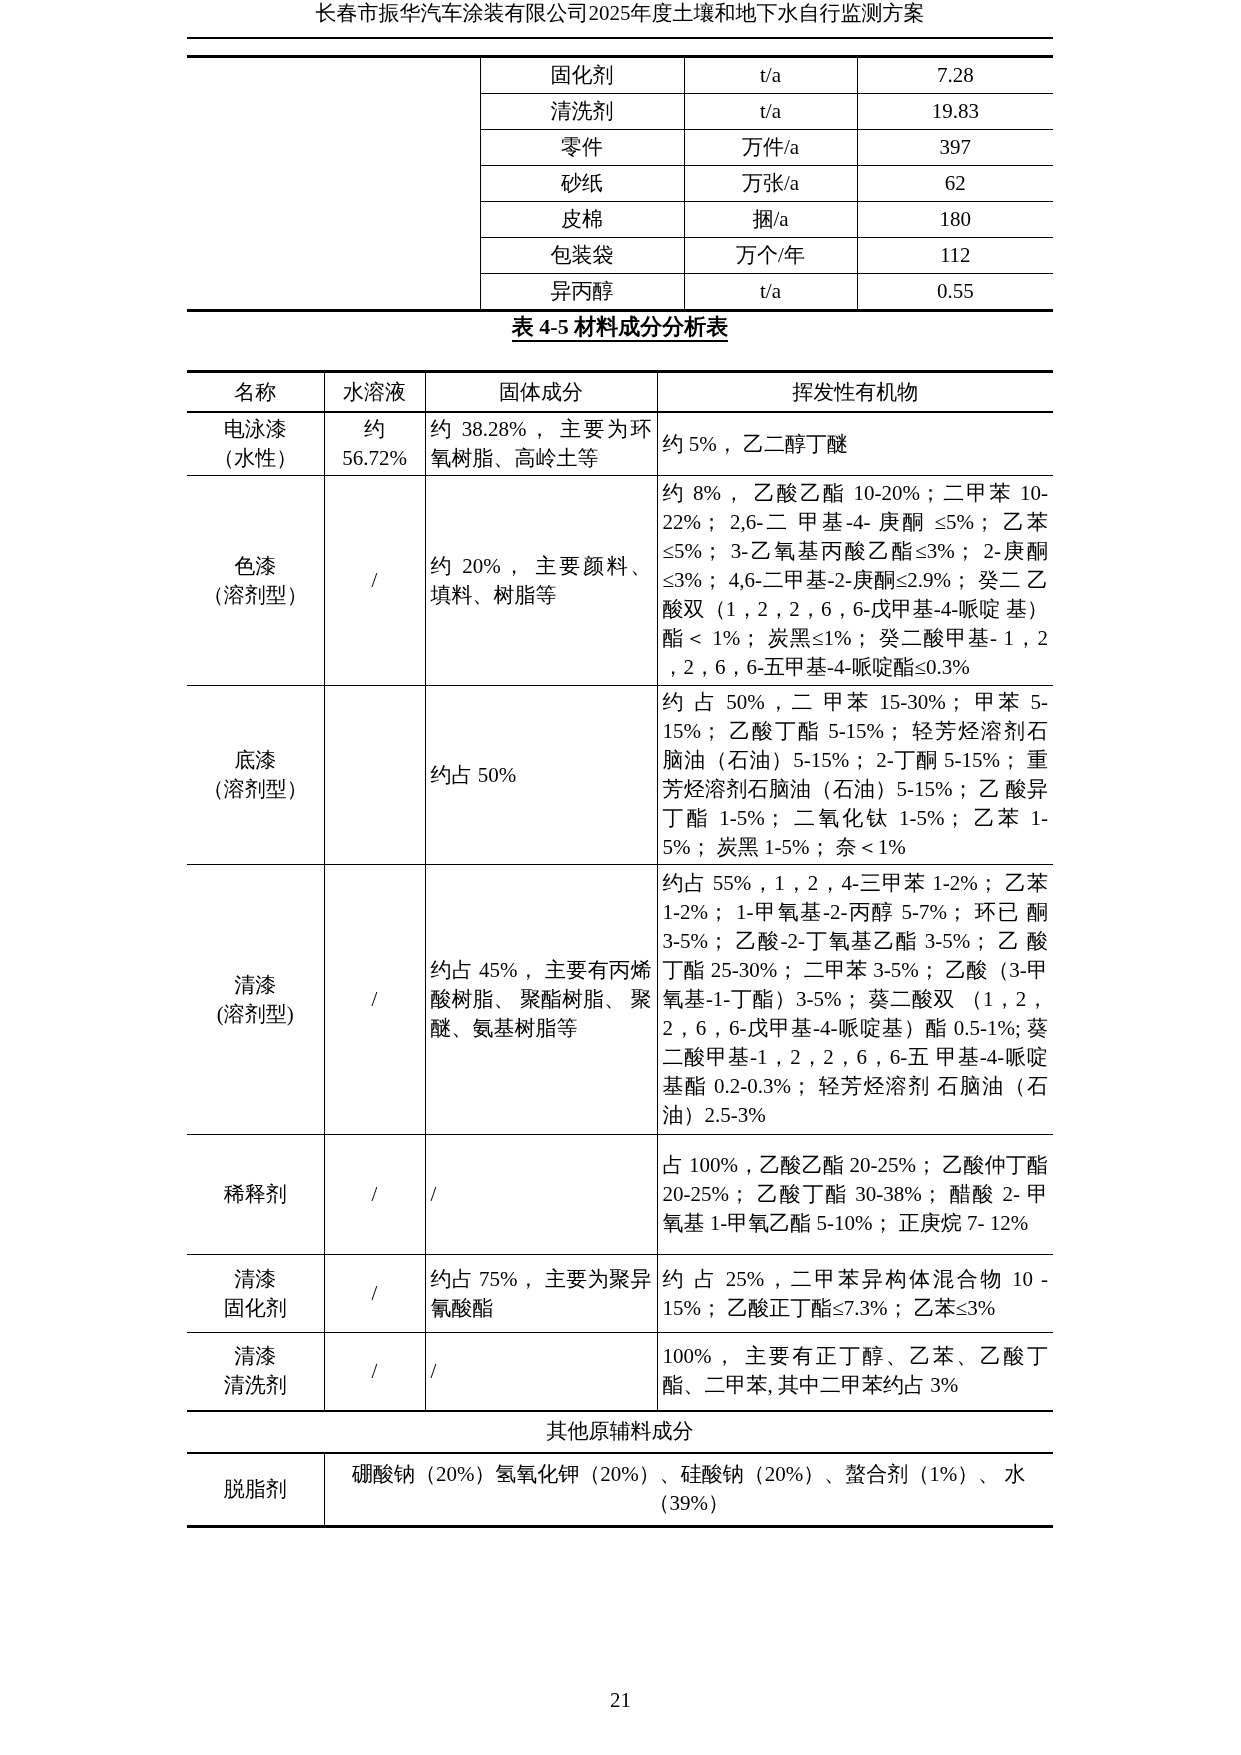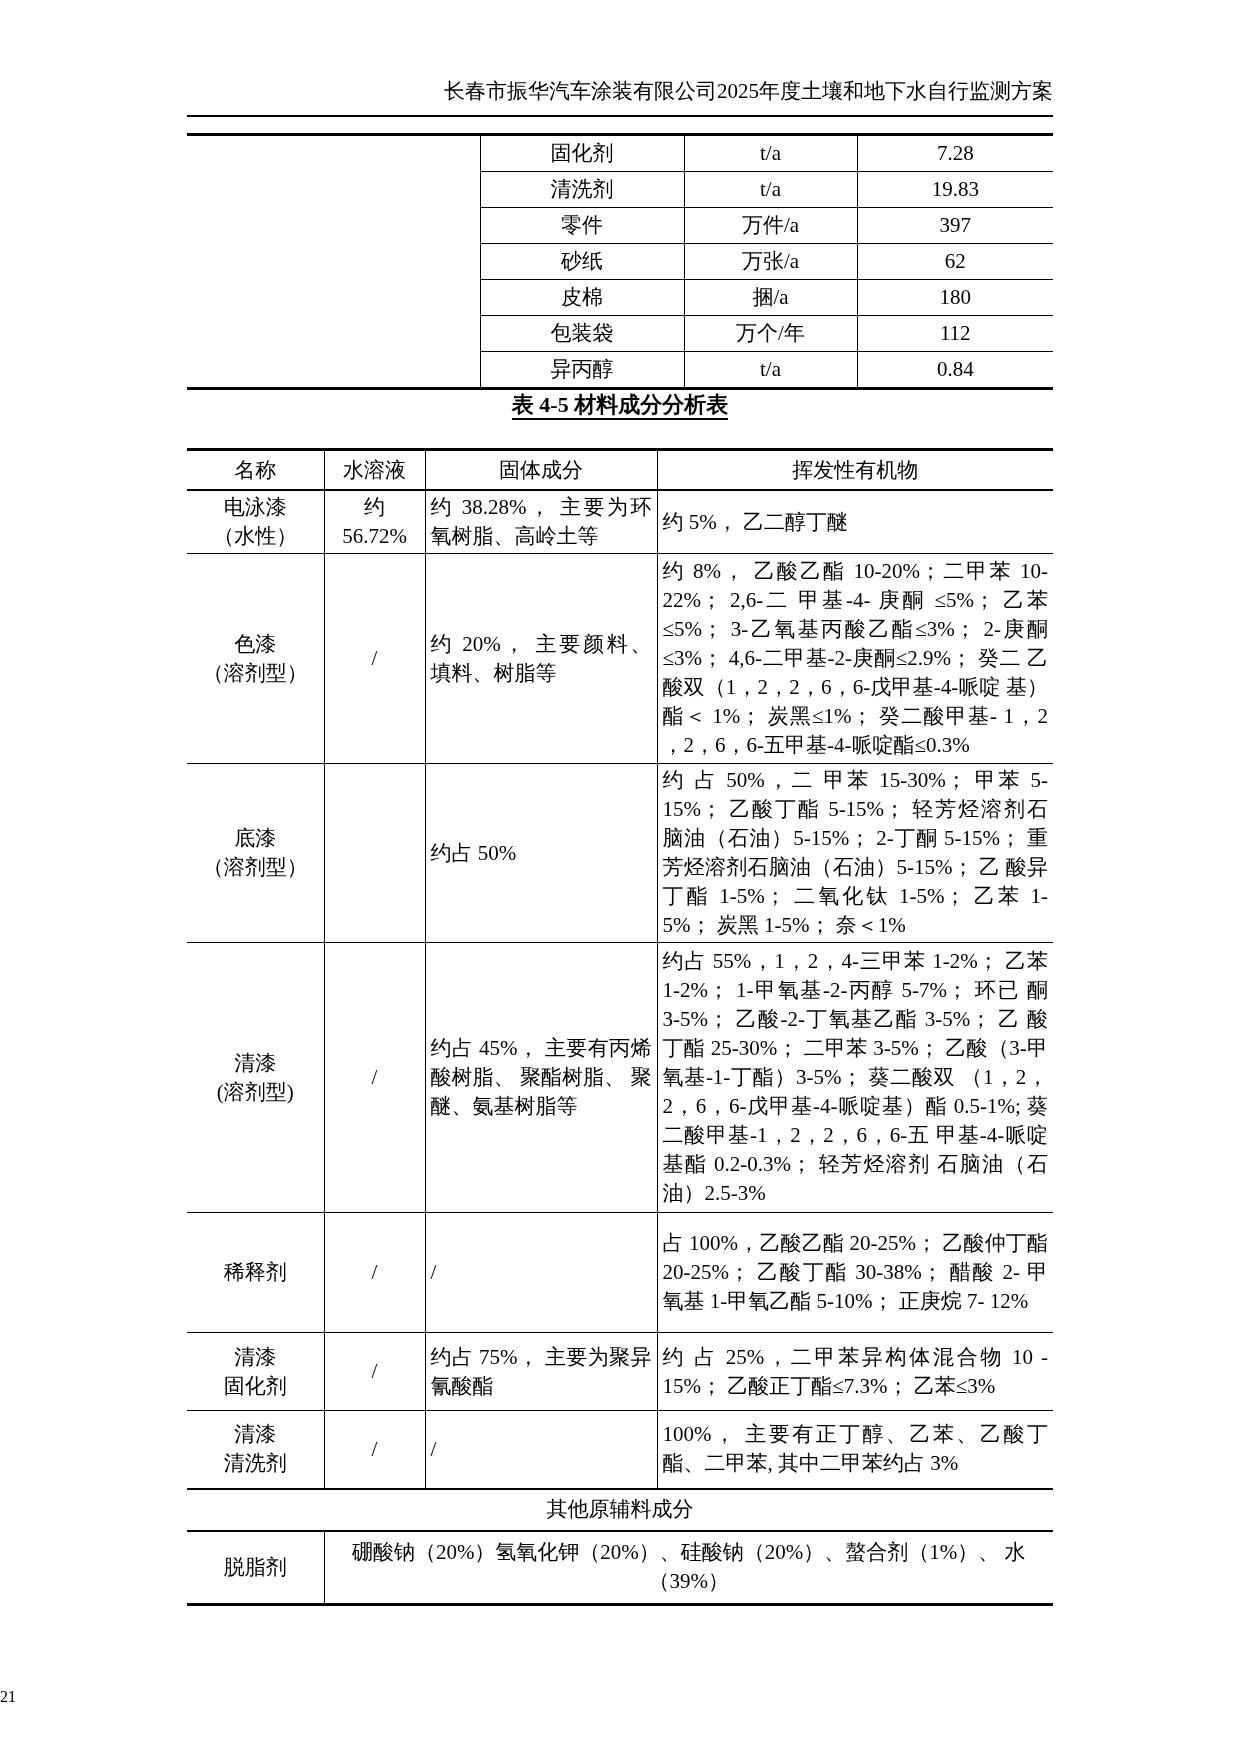--- a/index.html
+++ b/index.html
@@ -3,21 +3,21 @@
 <meta charset="utf-8">
 <style>
   html,body{margin:0;padding:0;}
   body{
     width:1241px;height:1755px;position:relative;overflow:hidden;
     background:#ffffff;color:#000000;
     font-family:"Liberation Serif","DejaVu Serif",serif;
     font-size:21px;
   }
   .content{width:866px;margin-left:187px;}
-  .doc-header{padding-top:78px;text-align:right;font-size:21px;line-height:26px;}
+  .doc-header{text-align:center;font-size:21px;line-height:26px;}
   .header-rule{border-bottom:2px solid #000;margin-top:11px;}
 
   
   table{border-collapse:collapse;table-layout:fixed;width:100%;}
   .top-table{margin-top:16px;border-top:3px solid #000;border-bottom:3px solid #000;}
   .top-table td{height:35px;text-align:center;vertical-align:middle;padding:0;line-height:25px;}
   .tt-empty{border-right:1px solid #000;}
   .tt-name,.tt-unit{border-right:1px solid #000;border-bottom:1px solid #000;}
   .tt-val{border-bottom:1px solid #000;}
   .top-table tr:last-child td{border-bottom:none;}
@@ -37,21 +37,21 @@
   .cell-voc{text-align:justify;}
   .c{text-align:left;}
   .vtop{vertical-align:top;}
   .slash-low1{vertical-align:bottom;padding-bottom:48px;}
   .slash-low2{vertical-align:bottom;padding-bottom:72px;}
   tr.r0{height:62px;} tr.r1{height:210px;} tr.r2{height:175px;} tr.r3{height:270px;}
   tr.r4{height:120px;} tr.r5{height:78px;} tr.r6{height:78px;} tr.deg{height:74px;}
   .deg td{border-bottom:none;}
   .deg .cell-degcontent{text-align:center;}
 
-  .page-number{position:absolute;left:0;right:0;top:1688px;font-size:16px;}
+  .page-number{position:absolute;left:0;right:0;top:1688px;text-align:center;font-size:21px;}
 </style>
 </head>
 <body>
 
 <div class="content">
 
   <div class="doc-header">长春市振华汽车涂装有限公司2025年度土壤和地下水自行监测方案</div>
   <div class="header-rule"></div>
 
   <table class="top-table">
@@ -89,21 +89,21 @@
       <td class="tt-val">180</td>
     </tr>
     <tr>
       <td class="tt-name">包装袋</td>
       <td class="tt-unit">万个/年</td>
       <td class="tt-val">112</td>
     </tr>
     <tr>
       <td class="tt-name">异丙醇</td>
       <td class="tt-unit">t/a</td>
-      <td class="tt-val">0.84</td>
+      <td class="tt-val">0.55</td>
     </tr>
   </tbody>
     </table>
 
   <div class="table-caption">
     <span>表 4-5 材料成分分析表</span>
   </div>
 
   <table class="main-table">
     <colgroup>

